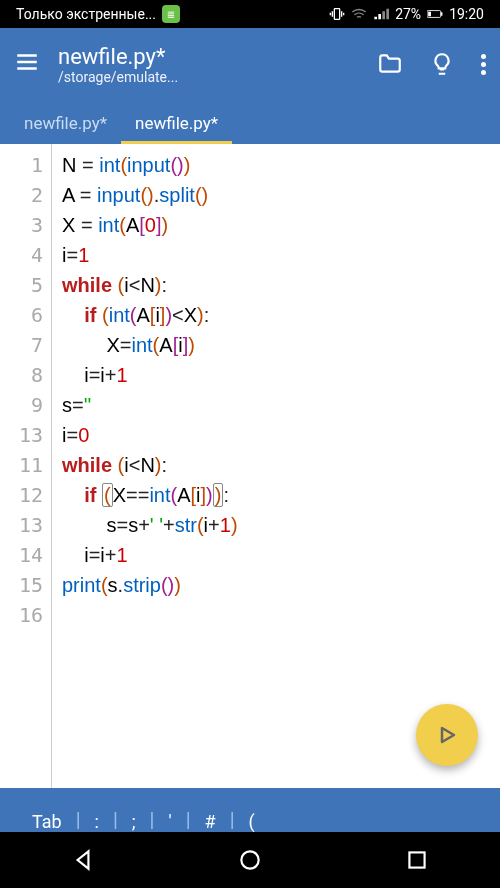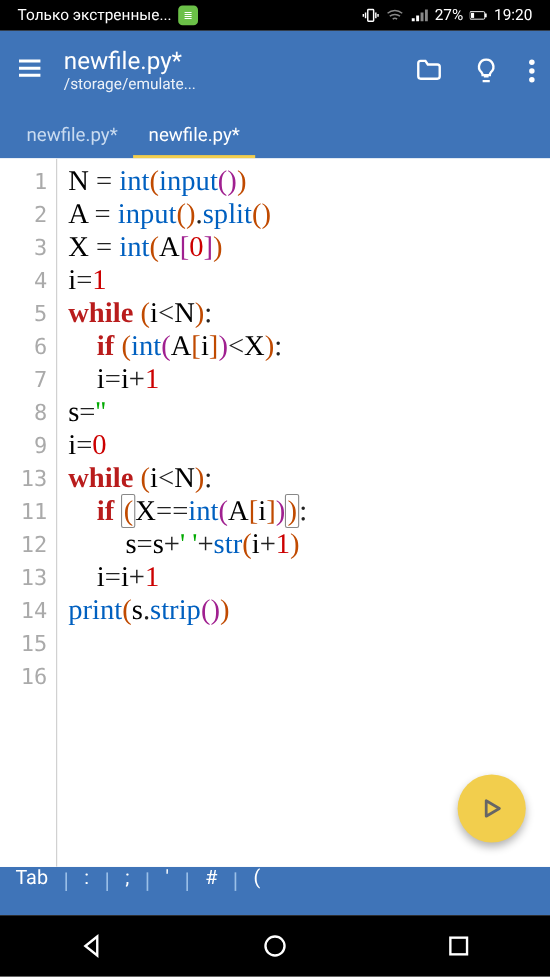--- a/index.html
+++ b/index.html
@@ -37,43 +37,43 @@
   .tabbar {
     background: #3f74b8; color:#c9dbf0; height:44px;
     display:flex; align-items:flex-end; padding: 0 10px;
   }
   .tab { padding: 10px 14px 8px; font-size:17px; border-bottom:3px solid transparent; }
   .tab.active { color:#fff; border-bottom-color:#f2ce4d; }
   
   .editor { flex:1; display:flex; background:#fff; overflow:hidden; position:relative; }
   .gutter { width:52px; background:#fff; border-right:1px solid #ccc; text-align:right; padding:6px 8px 0 0; }
   .ln { height:30px; line-height:30px; font-family:Consolas, "DejaVu Sans Mono", monospace; font-size:20px; color:#aaa; }
-  .code { flex:1; padding:6px 0 0 10px; font-family:Liberation Serif, serif; font-size:26px; }
+  .code { flex:1; padding:6px 0 0 10px; font-family:Liberation Sans, sans-serif; font-size:20px; }
   .cl { height:30px; line-height:30px; white-space:pre; }
   .kw { color:#b91c1c; font-weight:bold; }
   .fn { color:#0060c0; }
   .par { color:#c04a00; }
   .par2 { color:#a02090; }
   .num { color:#c00; }
   .str { color:#0a0; }
   .op { color:#222; }
   .box { border:1px solid #888; padding:0 1px; border-radius:2px; }
   
   .fab {
     position:absolute; right:22px; bottom:22px;
     width:62px;height:62px;border-radius:50%;
     background:#f2ce4d; display:flex; align-items:center;justify-content:center;
     box-shadow:0 4px 8px rgba(0,0,0,.3);
   }
   .fab svg { width:24px;height:24px; }
   
   .quickbar {
     height:44px; background:#3f74b8; color:#fff;
-    display:flex; align-items:flex-start; font-size:18px;
-    padding:0 0;
+    display:flex; align-items:flex-end; font-size:18px;
+    padding:0 18px;
   }
   .qitem { padding:0 14px; }
   .qdiv { color:#9bc0e8; font-size:20px; }
   
   .navbar {
     height:56px; background:#000; display:flex;
     align-items:center; justify-content:space-around;
   }
   .navbar svg { width:26px;height:26px; }
 </style>
@@ -156,20 +156,21 @@
       <div class="ln">15</div>
       <div class="ln">16</div>
     </div>
   <div class="code">
     <div class="cl">N <span class="op">=</span> <span class="fn">int</span><span class="par">(</span><span class="fn">input</span><span class="par2">(</span><span class="par2">)</span><span class="par">)</span></div>
     <div class="cl">A <span class="op">=</span> <span class="fn">input</span><span class="par">(</span><span class="par">)</span><span class="op">.</span><span class="fn">split</span><span class="par">(</span><span class="par">)</span></div>
     <div class="cl">X <span class="op">=</span> <span class="fn">int</span><span class="par">(</span>A<span class="par2">[</span><span class="num">0</span><span class="par2">]</span><span class="par">)</span></div>
     <div class="cl">i<span class="op">=</span><span class="num">1</span></div>
     <div class="cl"><span class="kw">while</span> <span class="par">(</span>i<span class="op">&lt;</span>N<span class="par">)</span><span class="op">:</span></div>
     <div class="cl">    <span class="kw">if</span> <span class="par">(</span><span class="fn">int</span><span class="par2">(</span>A<span class="par">[</span>i<span class="par">]</span><span class="par2">)</span><span class="op">&lt;</span>X<span class="par">)</span><span class="op">:</span></div>
+    <div class="cl">        X<span class="op">=</span><span class="fn">int</span><span class="par">(</span>A<span class="par2">[</span>i<span class="par2">]</span><span class="par">)</span></div>
     <div class="cl">    i<span class="op">=</span>i<span class="op">+</span><span class="num">1</span></div>
     <div class="cl">s<span class="op">=</span><span class="str">''</span></div>
     <div class="cl">i<span class="op">=</span><span class="num">0</span></div>
     <div class="cl"><span class="kw">while</span> <span class="par">(</span>i<span class="op">&lt;</span>N<span class="par">)</span><span class="op">:</span></div>
     <div class="cl">    <span class="kw">if</span> <span class="box"><span class="par">(</span></span>X<span class="op">==</span><span class="fn">int</span><span class="par2">(</span>A<span class="par">[</span>i<span class="par">]</span><span class="par2">)</span><span class="box"><span class="par">)</span></span><span class="op">:</span></div>
     <div class="cl">        s<span class="op">=</span>s<span class="op">+</span><span class="str">' '</span><span class="op">+</span><span class="fn">str</span><span class="par">(</span>i<span class="op">+</span><span class="num">1</span><span class="par">)</span></div>
     <div class="cl">    i<span class="op">=</span>i<span class="op">+</span><span class="num">1</span></div>
     <div class="cl"><span class="fn">print</span><span class="par">(</span>s<span class="op">.</span><span class="fn">strip</span><span class="par2">(</span><span class="par2">)</span><span class="par">)</span></div>
     <div class="cl"></div>
   </div>

